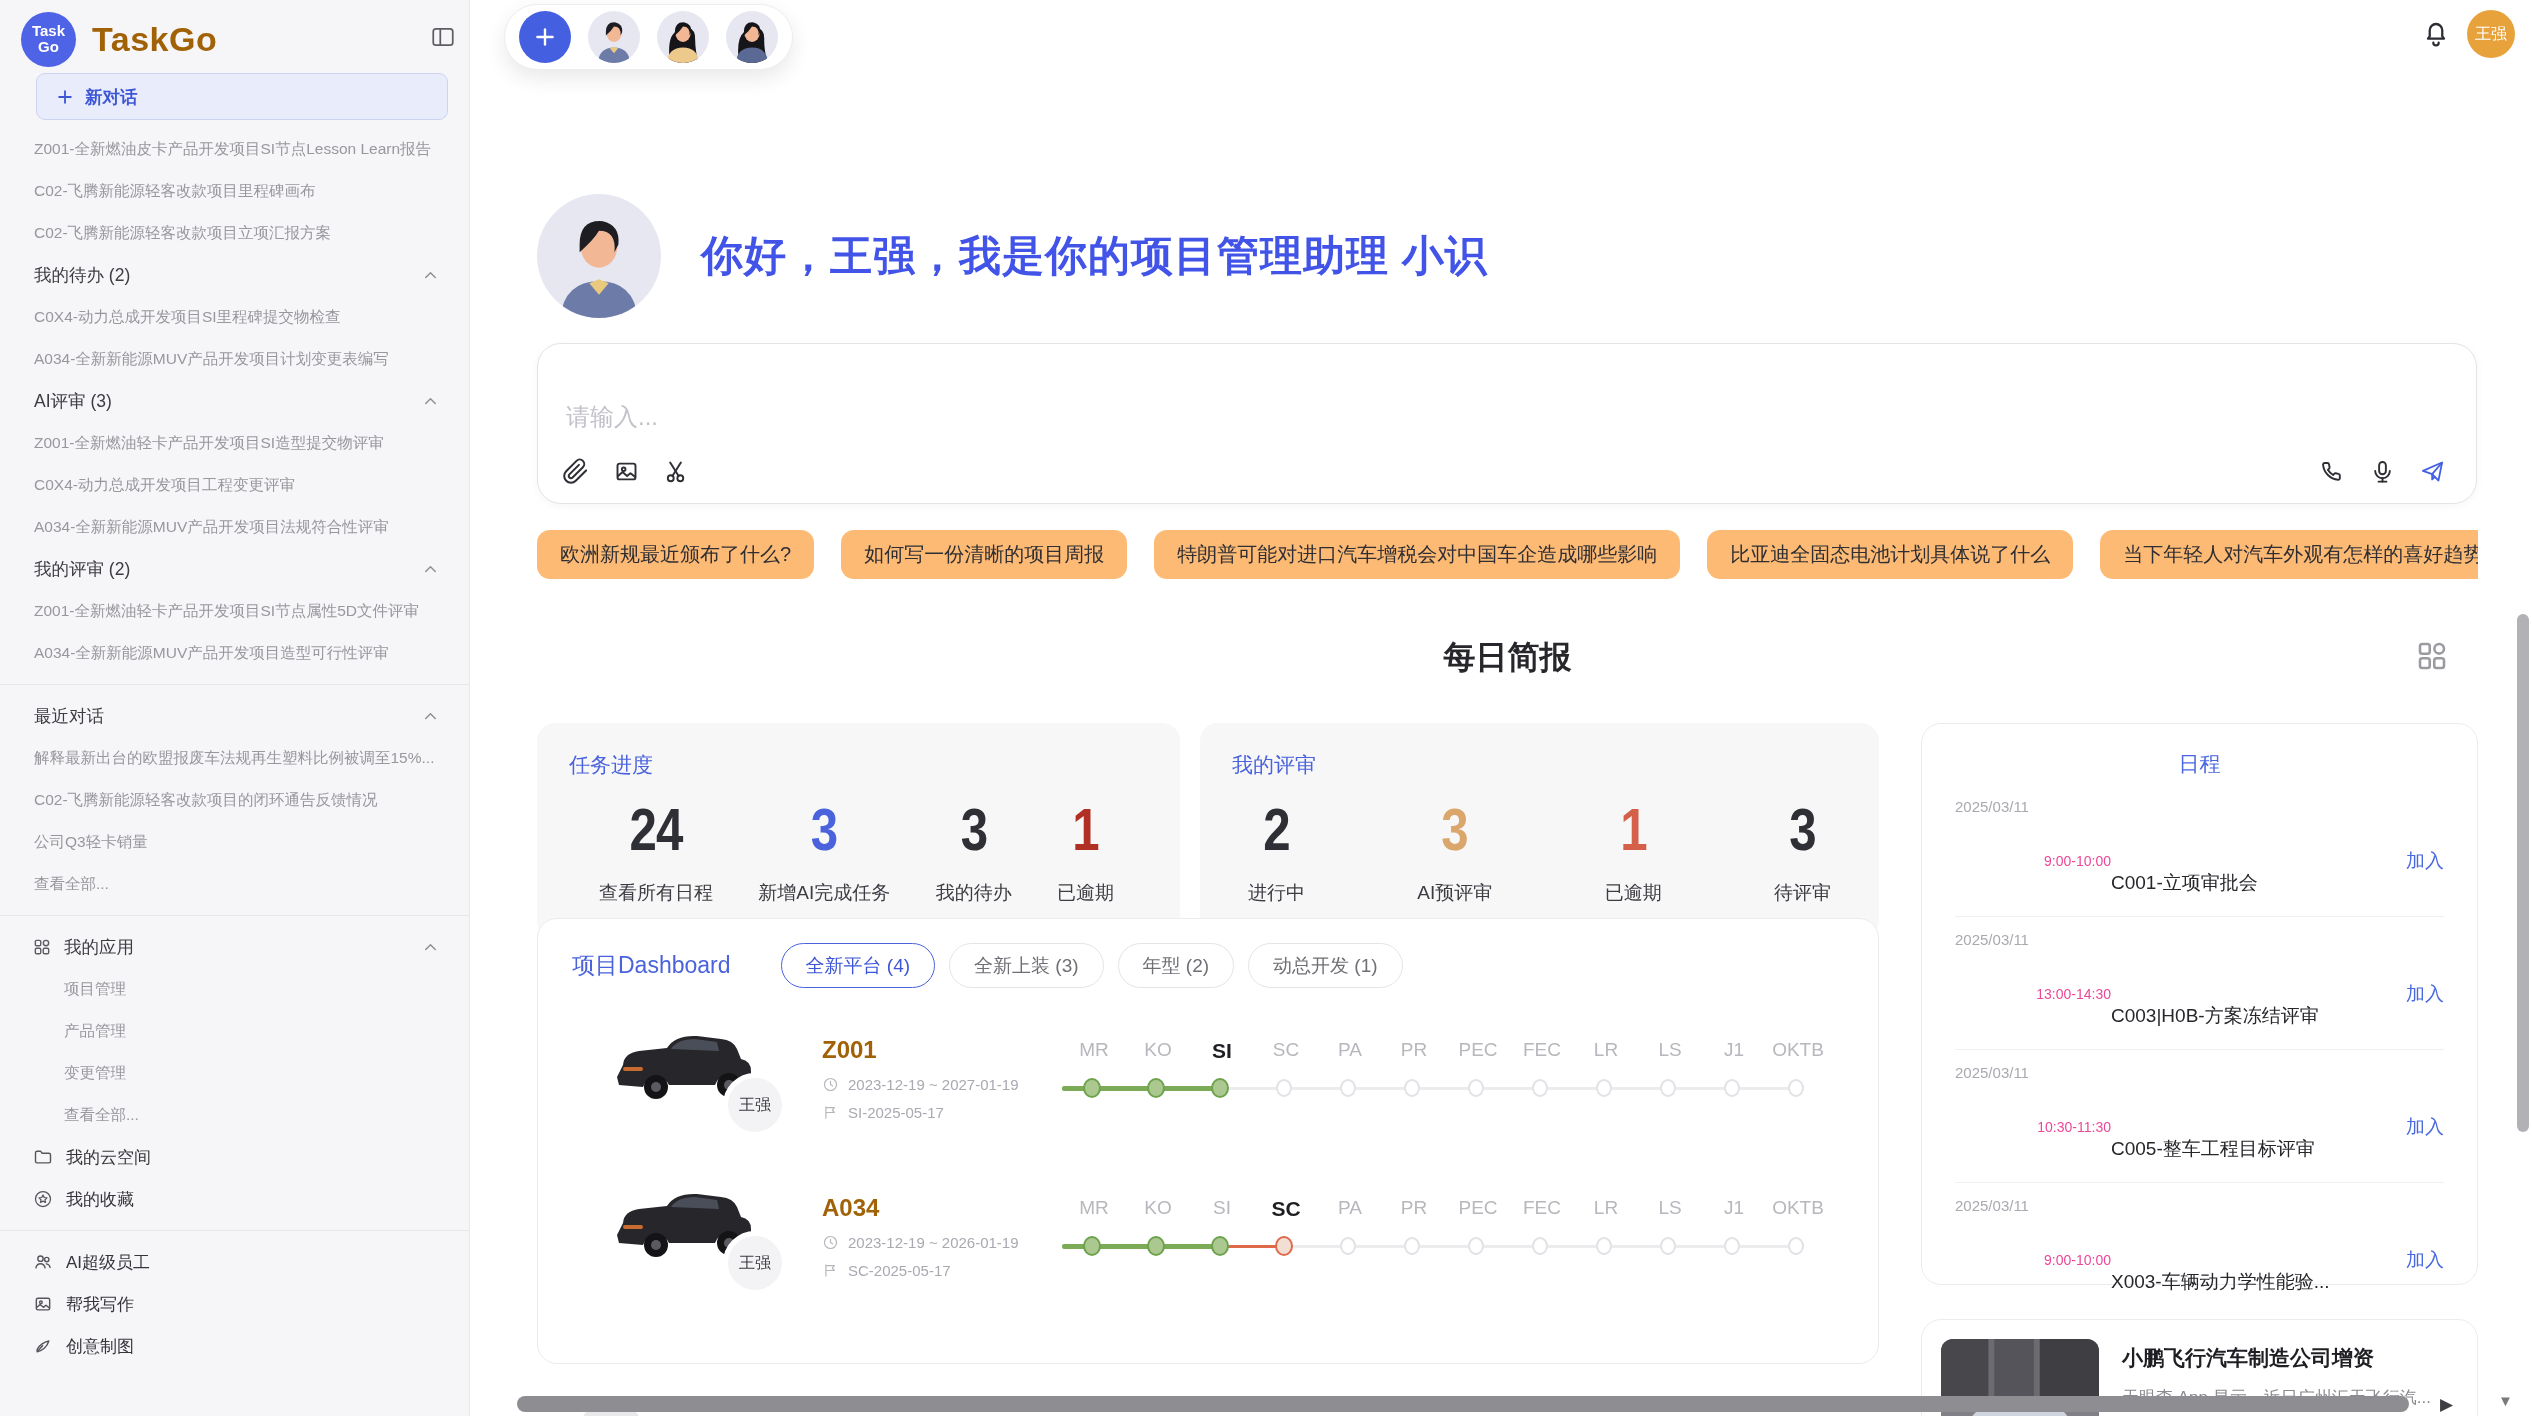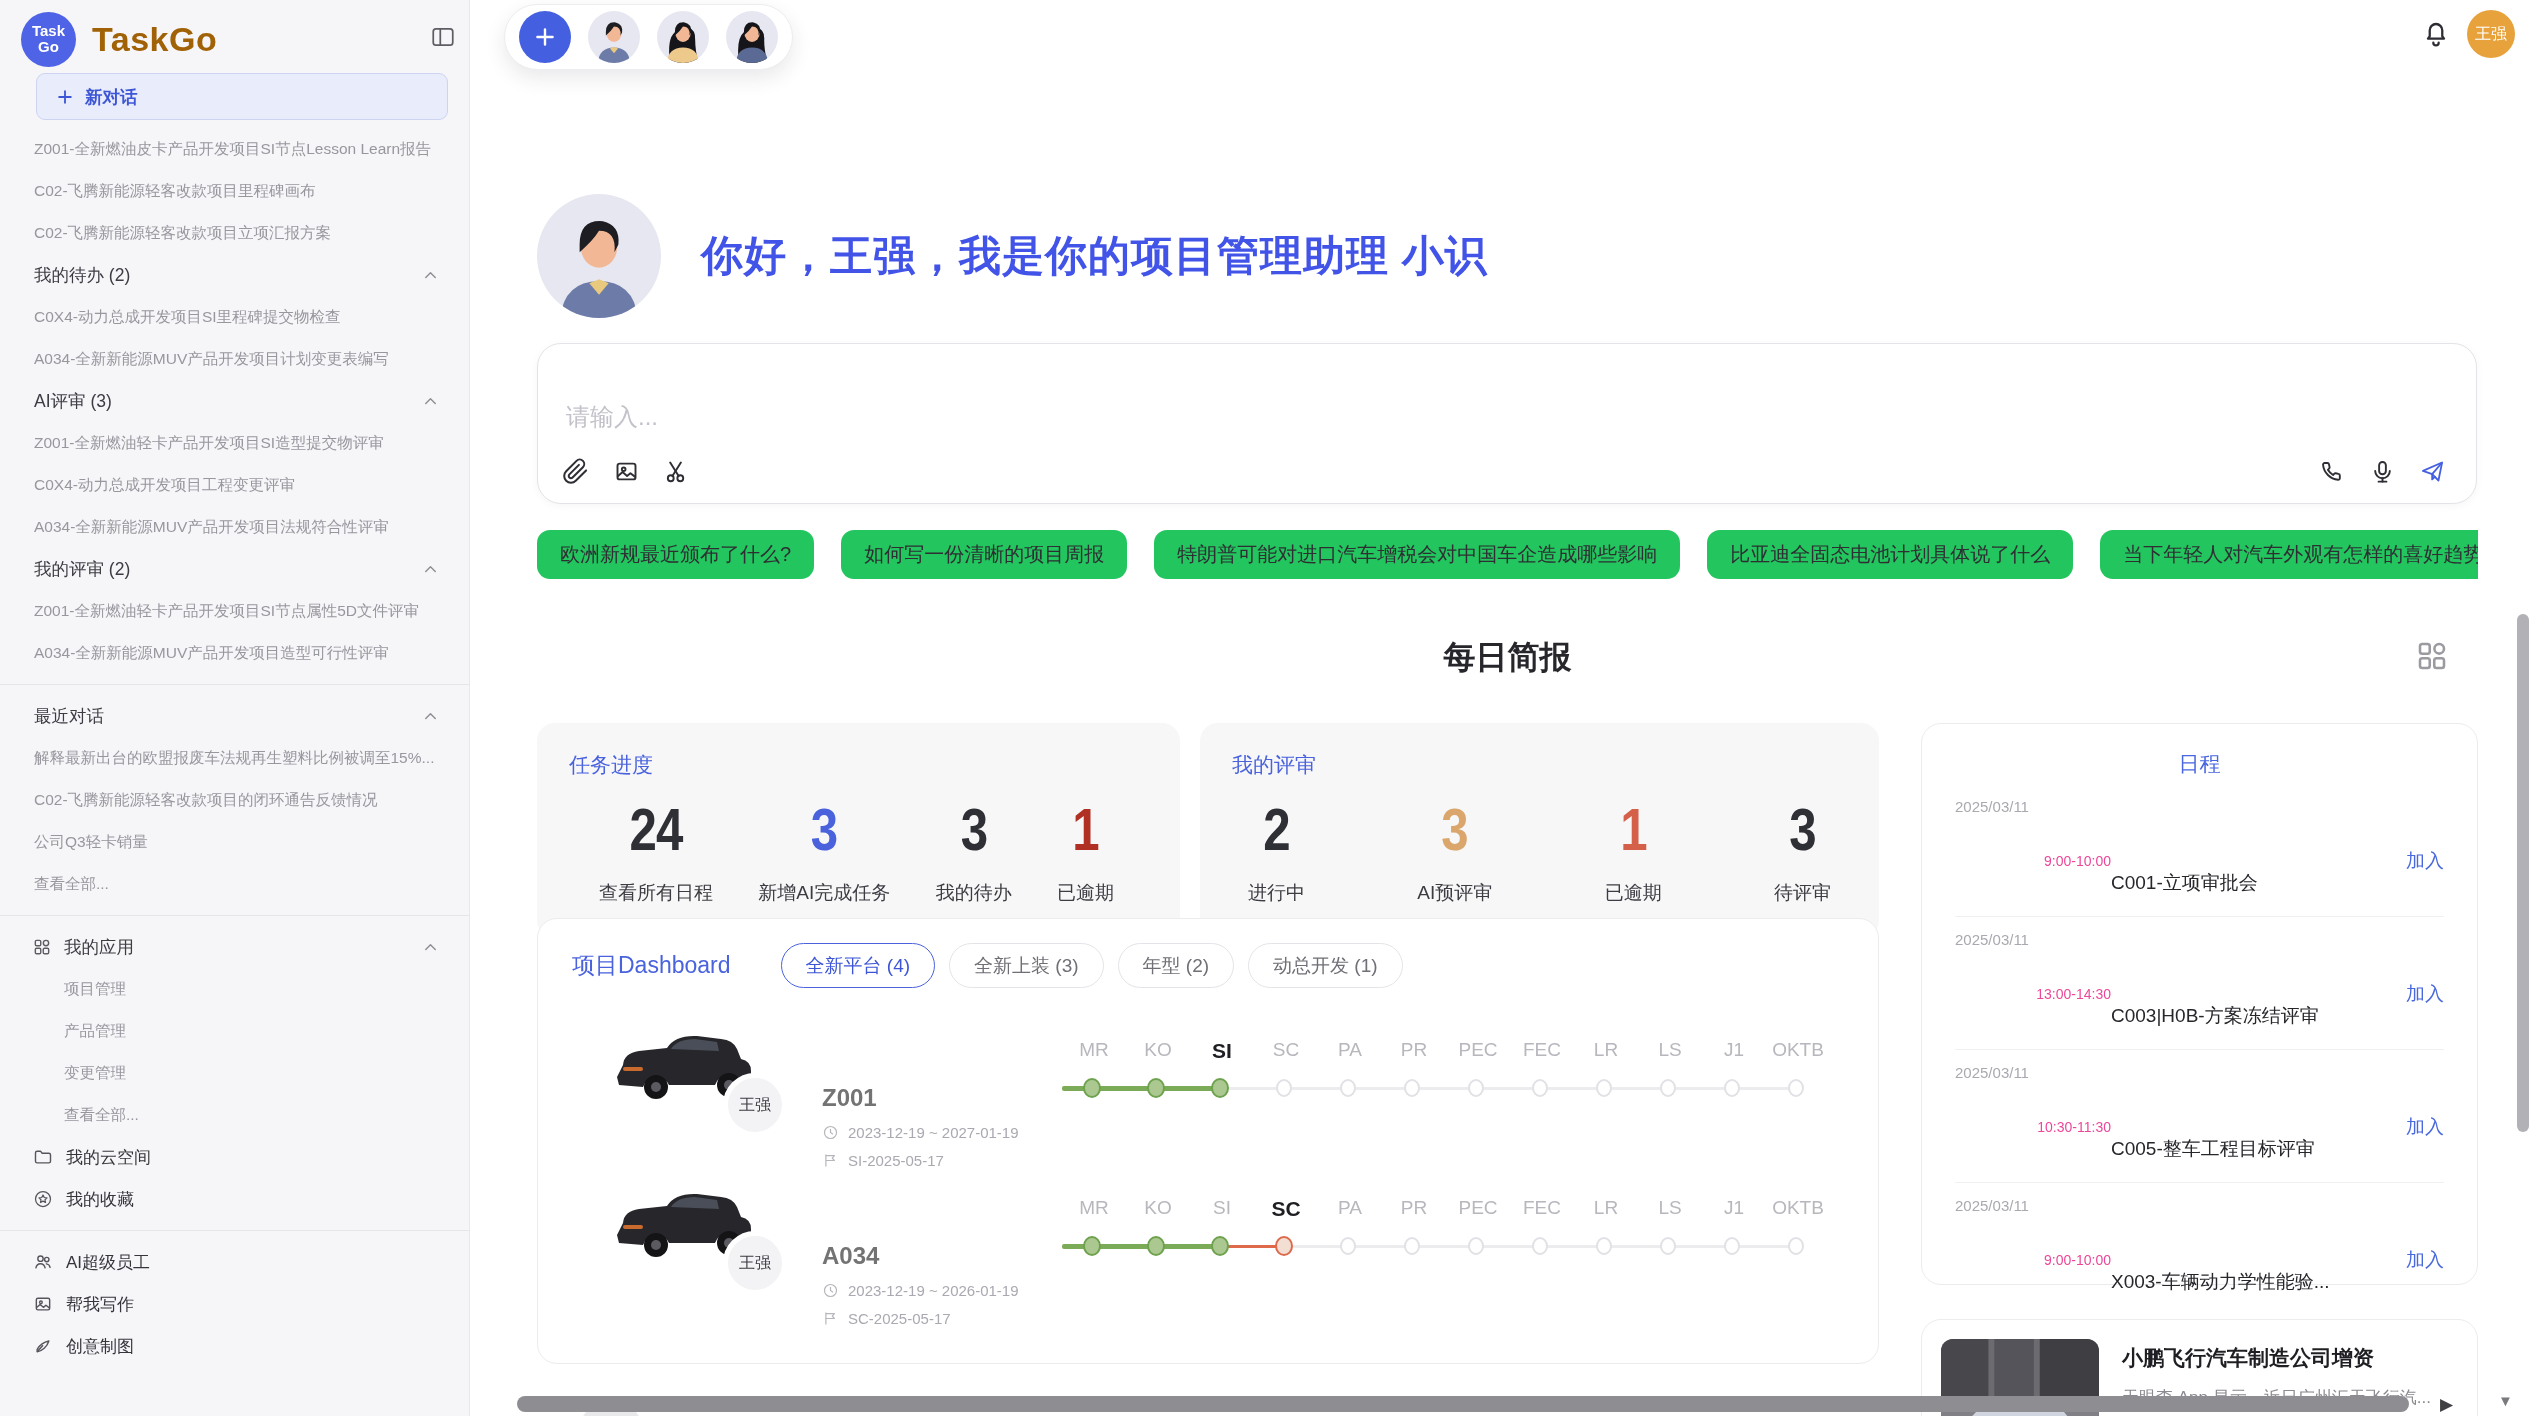--- a/index.html
+++ b/index.html
@@ -60,21 +60,21 @@
   .composer-input{position:absolute;left:26px;top:58px;width:1400px;border:none;outline:none;
     font-size:24px;color:#35353b;background:transparent;font-family:inherit;}
   .composer-input::placeholder{color:#c2c2ca;}
   .c-icons-left{position:absolute;left:24px;bottom:18px;display:flex;gap:24px;}
   .c-icons-right{position:absolute;right:30px;bottom:18px;display:flex;gap:23px;}
   .c-ic{width:27px;height:27px;color:#2e2e34;cursor:pointer;}
   .c-ic.send{color:#4460e0;}
 
   
   .chips{position:absolute;left:537px;top:530px;width:1941px;display:flex;gap:27px;overflow:hidden;}
-  .chip{height:49px;border-radius:13px;background:#22c55e;border:none;padding:0 23px;
+  .chip{height:49px;border-radius:13px;background:#fdba74;border:none;padding:0 23px;
     font-size:20px;color:#2e2e33;white-space:nowrap;font-family:inherit;cursor:pointer;line-height:49px;}
 
   
   .briefing-title{position:absolute;left:537px;top:636px;width:1941px;text-align:center;
     font-size:32px;font-weight:700;color:#26262b;}
   .briefing-grid{position:absolute;left:2414px;top:638px;width:36px;height:36px;color:#9a9aa0;cursor:pointer;}
   .stat-card{position:absolute;top:723px;height:215px;background:#f7f7f8;border-radius:18px;padding:28px 0 0 32px;}
   .stat-card.c1{left:537px;width:643px;}
   .stat-card.c2{left:1200px;width:679px;}
   .stat-card-title{font-size:21px;color:#4a63dd;}
@@ -92,21 +92,21 @@
   .tab{height:45px;border-radius:23px;padding:0 24px;background:#fff;border:1px solid #e4e4e8;
     font-size:19px;color:#6f6f76;font-family:inherit;cursor:pointer;white-space:nowrap;}
   .tab.active{border:1.5px solid #4a63dd;color:#3d56d6;font-weight:500;}
   .proj-row{position:absolute;left:0;width:100%;height:158px;}
   .proj-row.r1{top:100px;} .proj-row.r2{top:258px;}
   .truck{position:absolute;left:71px;top:-4px;width:150px;height:100px;}
   .owner-badge{position:absolute;left:185px;top:54px;width:64px;height:64px;border-radius:50%;
     background:#f3f3f5;border:5px solid #fff;display:flex;align-items:center;justify-content:center;
     font-size:16px;color:#3a3a40;}
   .proj-info{position:absolute;left:284px;top:16px;width:250px;}
-  .proj-code{font-size:24px;font-weight:700;color:#737373;line-height:30px;margin-top:48px;}
+  .proj-code{font-size:24px;font-weight:700;color:#a16207;line-height:30px;}
   .proj-meta{display:flex;align-items:center;gap:9px;margin-top:11px;font-size:15px;color:#a9a9b1;}
   .proj-meta .icon{width:17px;height:17px;color:#b6b6bd;}
   .mstones{position:absolute;left:524px;top:0;width:768px;}
   .ms-labels{display:flex;margin-top:20px;}
   .ms-label{width:64px;text-align:center;font-size:19px;color:#b7b7bd;}
   .ms-label.current{color:#1e1e23;font-weight:700;font-size:21px;}
   .ms-dots{position:relative;height:40px;margin-top:5px;}
   .ms-line{position:absolute;height:2.5px;background:#ececef;top:19px;border-radius:2px;}
   .ms-line.green{height:4.5px;background:#7cab57;top:18px;z-index:1;}
   .ms-line.red{height:3.5px;background:#df6a4b;top:18.5px;z-index:1;}

